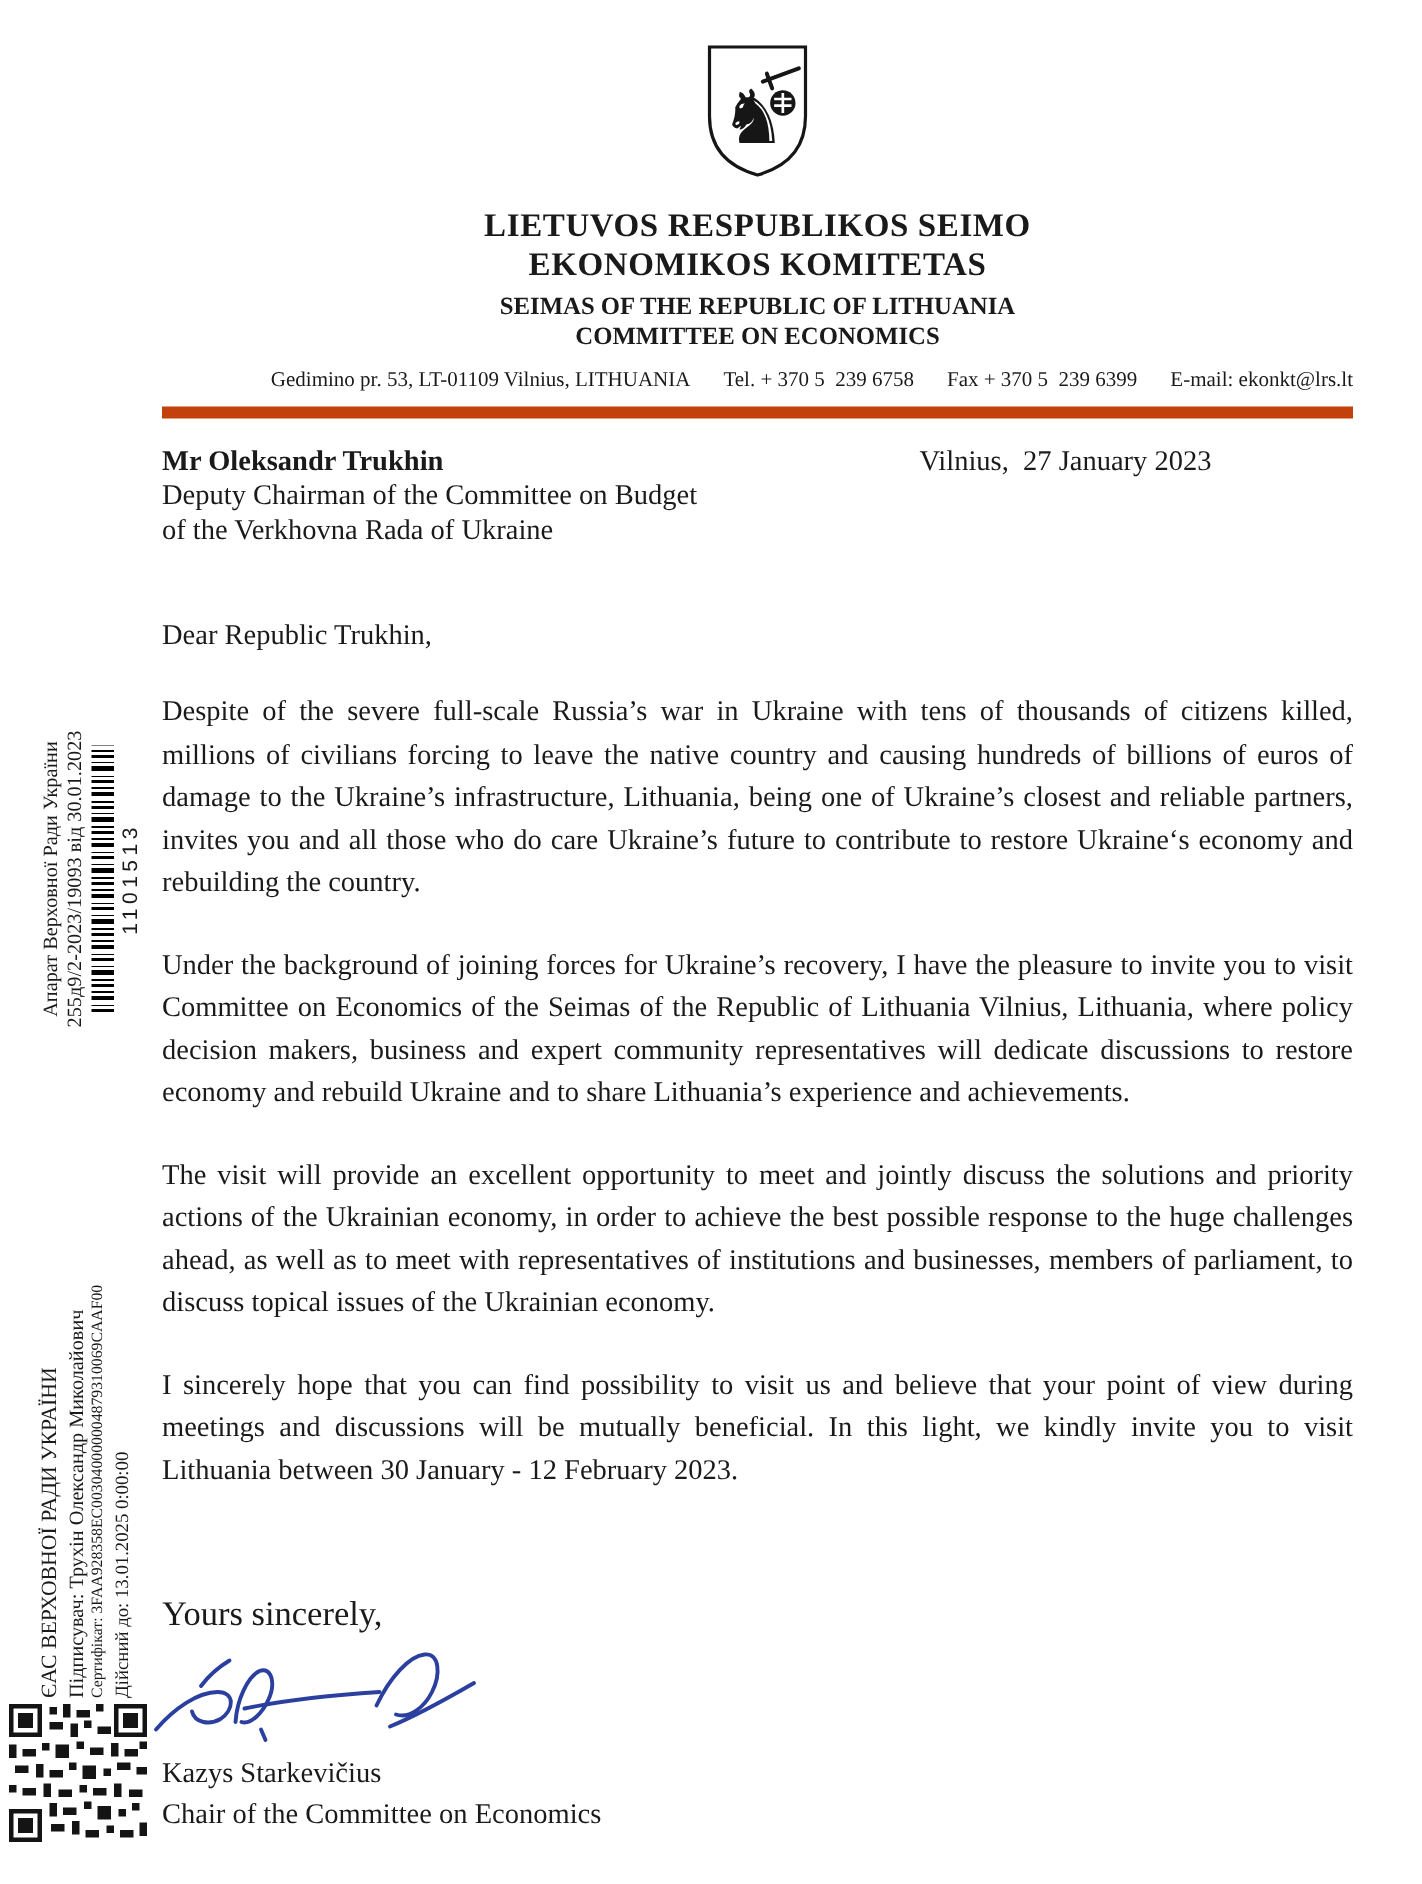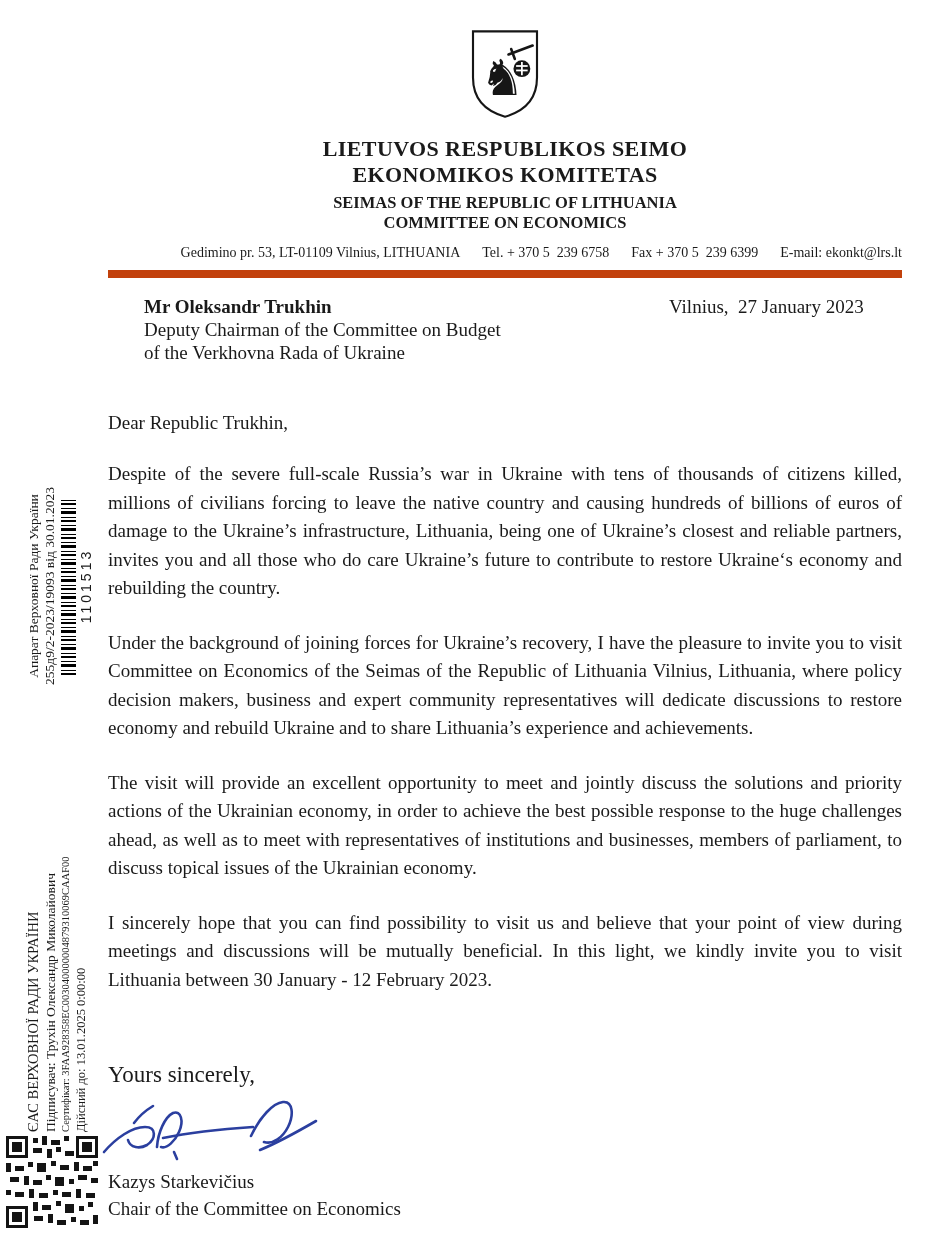--- a/index.html
+++ b/index.html
@@ -11,23 +11,23 @@
   .letter { position:absolute; left:108px; top:26px; width:794px; }
   .header { text-align:center; }
   .emblem { display:inline-block; margin-bottom:10px; }
   .title-lt { font-size:22px; font-weight:bold; line-height:26px; letter-spacing:0.4px; }
   .title-en { font-size:16.5px; font-weight:bold; line-height:20px; margin-top:9px; }
   .contact-row {
     display:flex; justify-content:flex-end; gap:22px; margin-top:12px;
     font-size:14px; white-space:pre; padding-bottom:9px;
     border-bottom:8px solid #c2410c;
   }
-  .recipient-row { position:relative; margin-top:17px; font-size:19px; line-height:23px;margin-left:36px; }
+  .recipient-row { position:relative; margin-top:17px; font-size:19px; line-height:23px; }
   .recipient-name { font-weight:bold; }
-  .dateline { position:absolute; left:525px; top:0; white-space:pre; }
+  .dateline { position:absolute; left:505px; top:0; white-space:pre; }
   .salutation { margin-top:48px; font-size:19px; }
   .body p { font-size:19px; line-height:28.5px; text-align:justify; margin:26px 0 0 0; }
   .closing { margin-top:68px; font-size:23px; }
   .signature-block { margin-top:6px; }
   .signature-svg { display:block; margin-left:-8px; }
   .signer-name { font-size:19px; line-height:27px; }
   .signer-title { font-size:19px; line-height:27px; }
 
   
   .stamp-rot { position:absolute; transform:rotate(-90deg); transform-origin:top left; }

